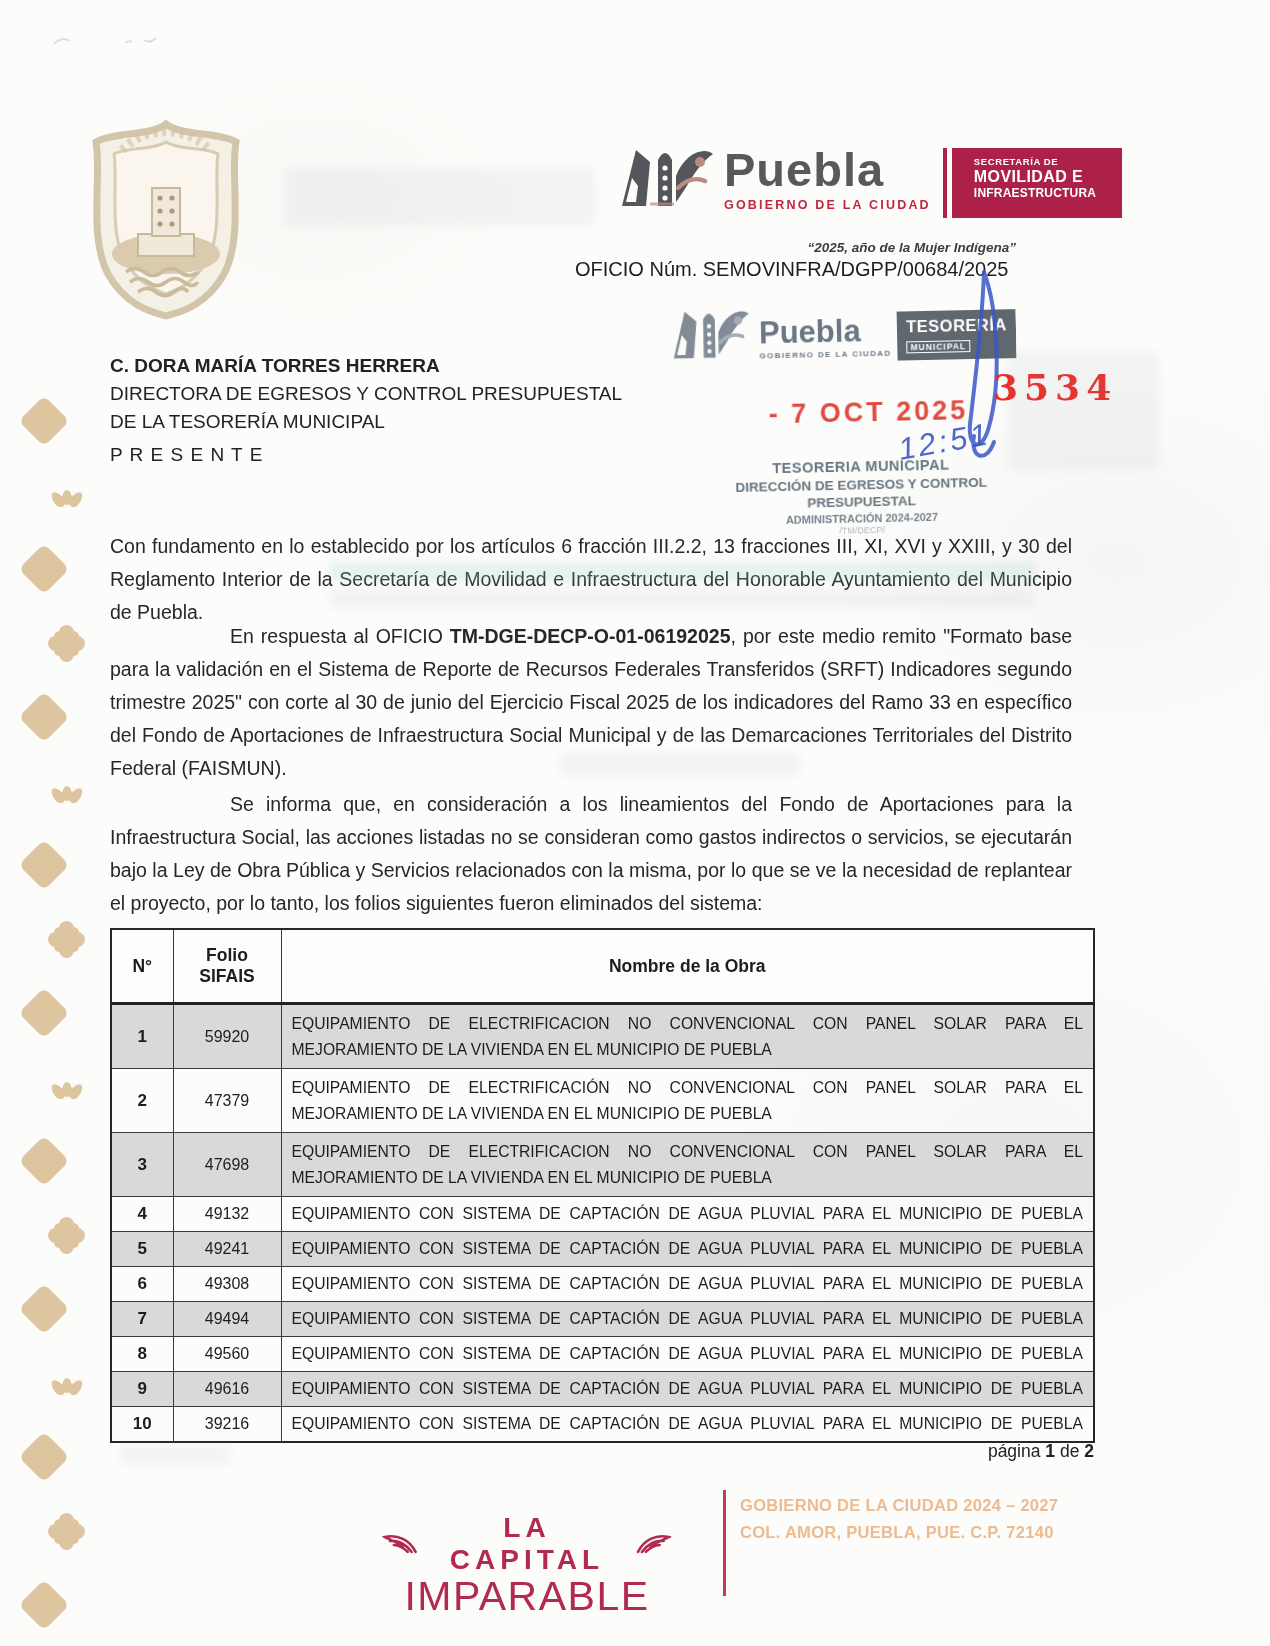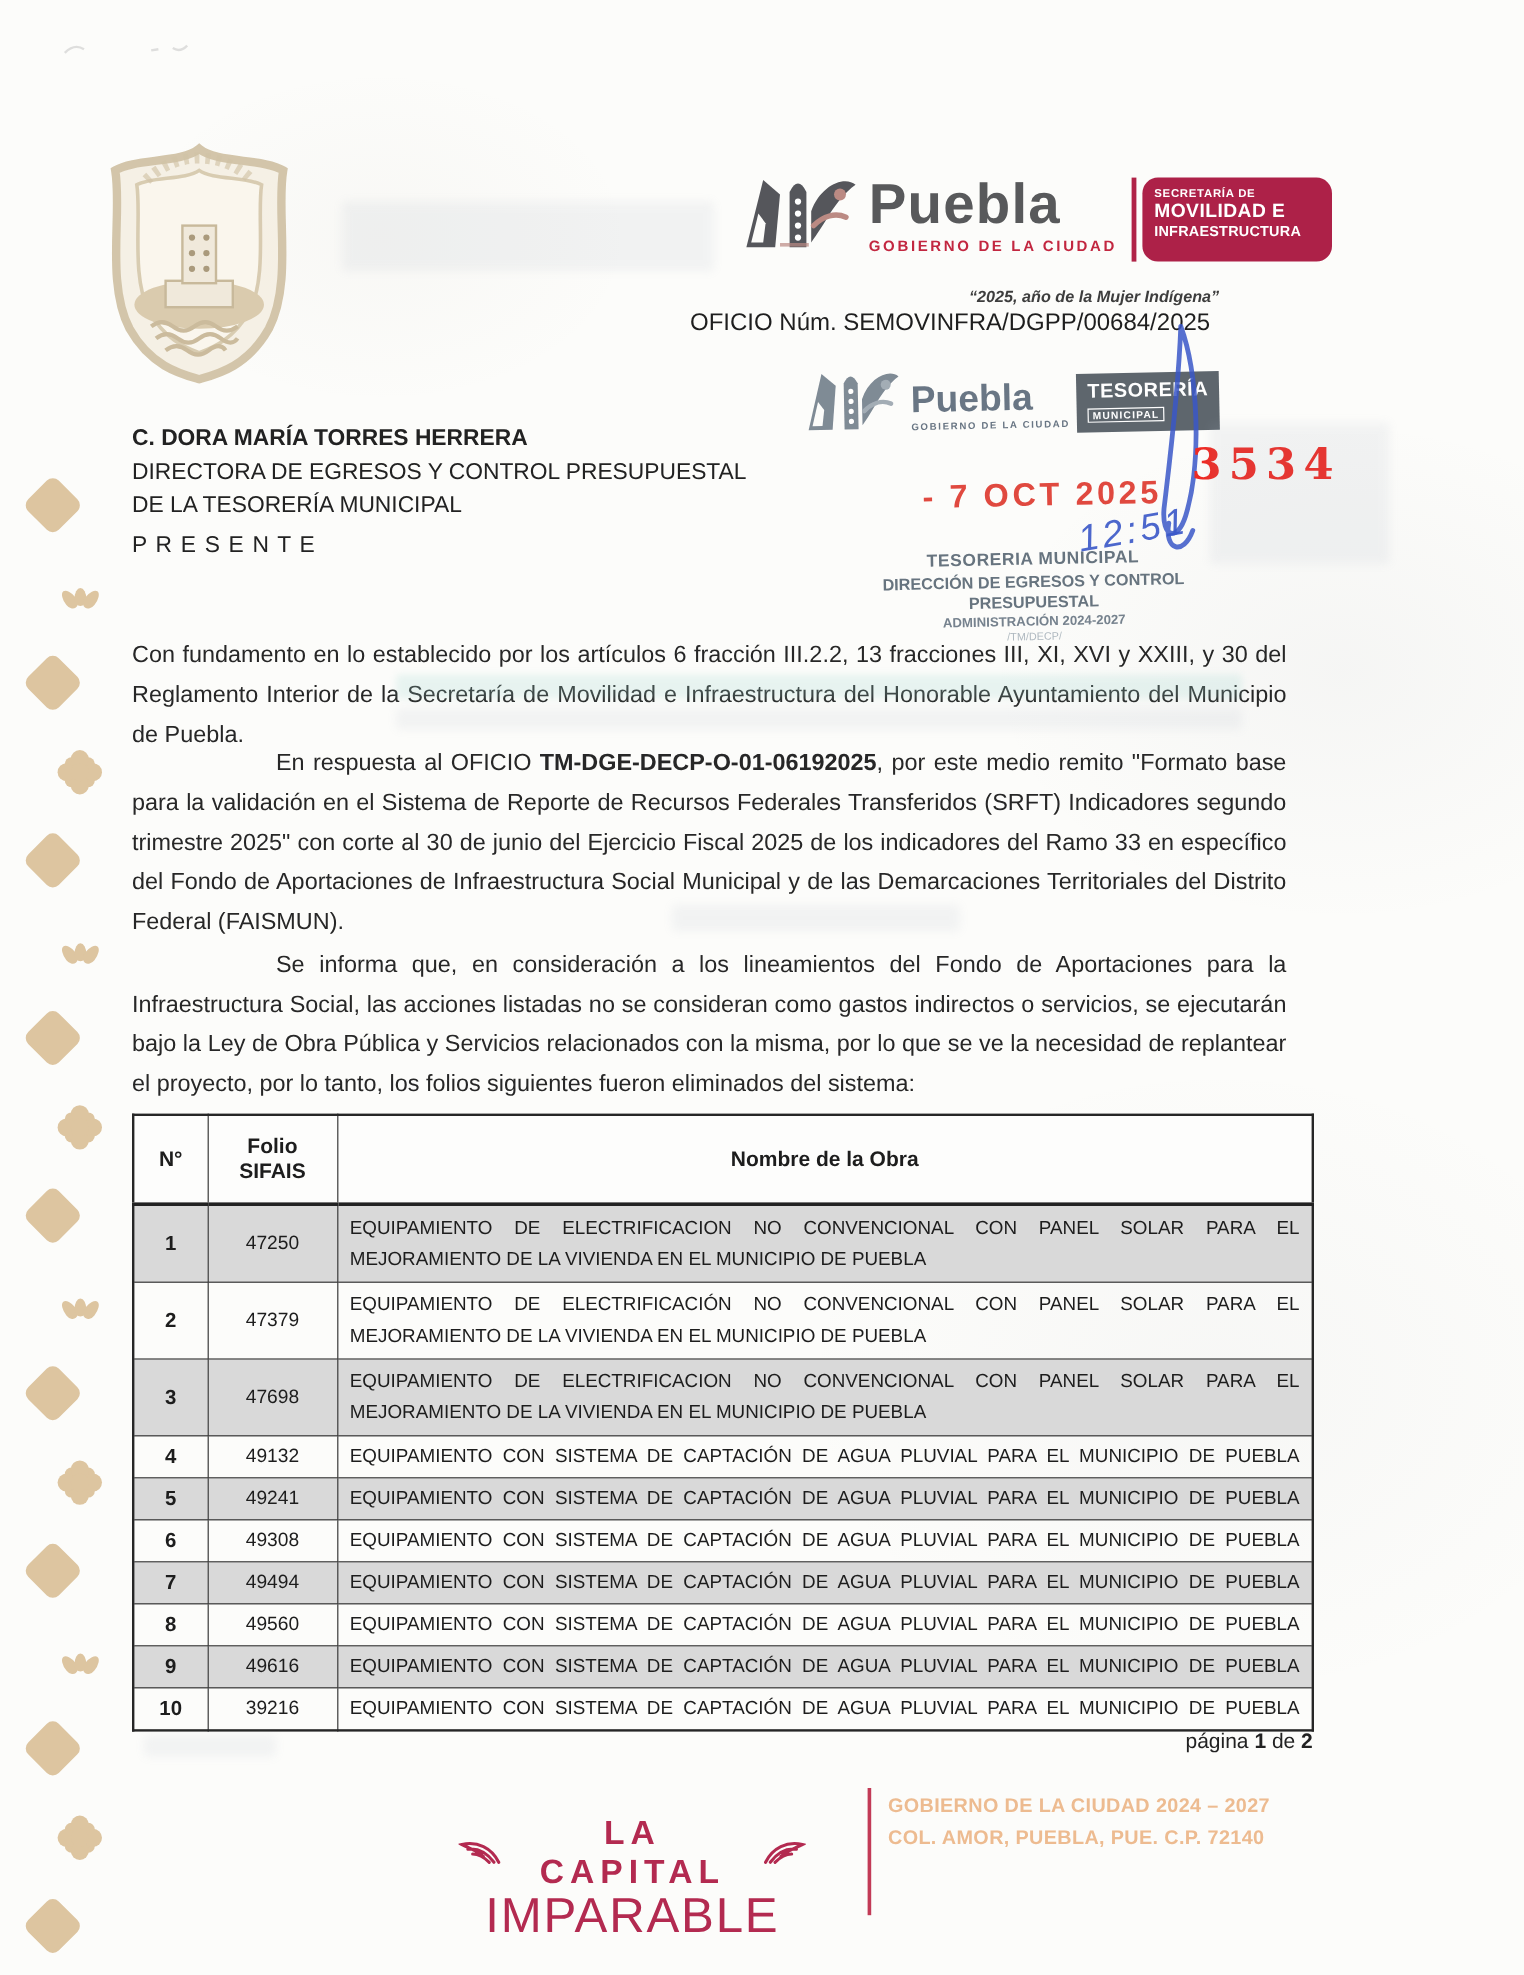--- a/index.html
+++ b/index.html
@@ -32,21 +32,21 @@
   .pencil{opacity:.45;}
   
   .shield{left:82px;top:116px;opacity:.9;}
   
   .hlogo{left:616px;top:140px;display:flex;align-items:flex-start;}
   .hbrand{margin-left:8px;margin-top:6px;}
   .hbrand .bword{font-size:47px;font-weight:800;color:#58595b;letter-spacing:1px;line-height:1;}
   .hbrand .bsub{font-size:12.5px;font-weight:700;color:#c22740;letter-spacing:2.2px;margin-top:5px;}
   .hbadge{display:flex;margin-left:12px;margin-top:8px;}
   .hbadge .bar{width:4px;background:#b02347;margin-right:5px;height:70px;}
-  .hbadge .box{background:#ad2148;color:#fff;padding:8px 10px 7px 10px;width:138px;border-radius:13px;}
+  .hbadge .box{background:#ad2148;color:#fff;padding:8px 10px 7px 22px;width:138px;}
   .hbadge .b1{font-size:9.5px;font-weight:700;letter-spacing:.6px;}
   .hbadge .b2{font-size:16px;font-weight:800;letter-spacing:.4px;margin-top:1px;}
   .hbadge .b3{font-size:12px;font-weight:700;letter-spacing:.2px;}
   .motto{left:616px;top:240px;width:400px;text-align:right;font-size:13.5px;font-style:italic;
          font-weight:700;color:#3d3d3d;}
   .oficio{left:575px;top:258px;width:445px;font-size:20px;font-weight:500;color:#1e1e1e;}
   
   .recipient{left:110px;top:352px;font-size:19px;line-height:28px;color:#222;}
   .recipient .rname{font-weight:800;}
   .recipient .rsal{letter-spacing:1px;margin-top:5px;}
@@ -290,21 +290,21 @@
         <tr class="t-head">
       <th>N°</th>
       <th>
         <div>Folio</div>
         <div>SIFAIS</div>
       </th>
       <th>Nombre de la Obra</th>
     </tr>
     <tr class="r-tall shade">
       <td class="c-n">1</td>
-      <td class="c-f">47250</td>
+      <td class="c-f">59920</td>
       <td class="c-o">EQUIPAMIENTO DE ELECTRIFICACION NO CONVENCIONAL CON PANEL SOLAR PARA EL MEJORAMIENTO DE LA VIVIENDA EN EL MUNICIPIO DE PUEBLA</td>
     </tr>
     <tr class="r-tall">
       <td class="c-n">2</td>
       <td class="c-f">47379</td>
       <td class="c-o">EQUIPAMIENTO DE ELECTRIFICACIÓN NO CONVENCIONAL CON PANEL SOLAR PARA EL MEJORAMIENTO DE LA VIVIENDA EN EL MUNICIPIO DE PUEBLA</td>
     </tr>
     <tr class="r-tall shade">
       <td class="c-n">3</td>
       <td class="c-f">47698</td>

